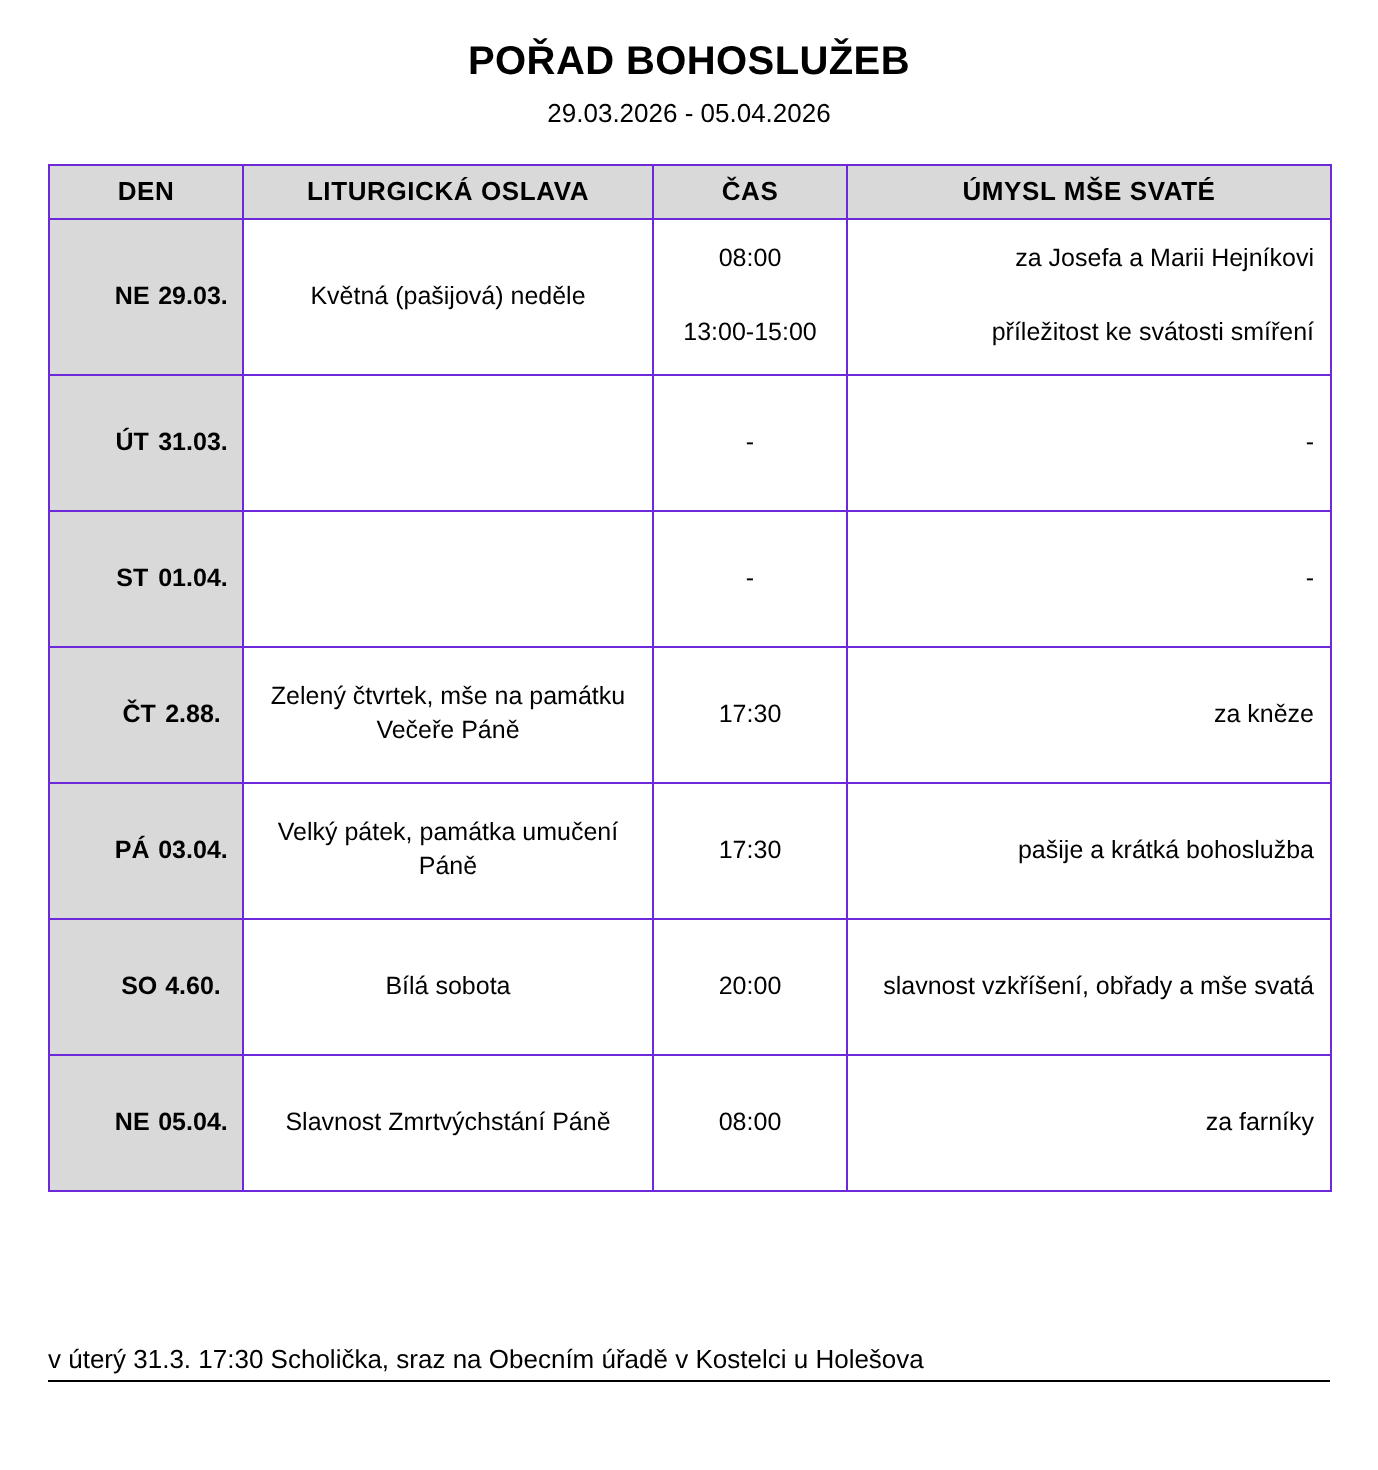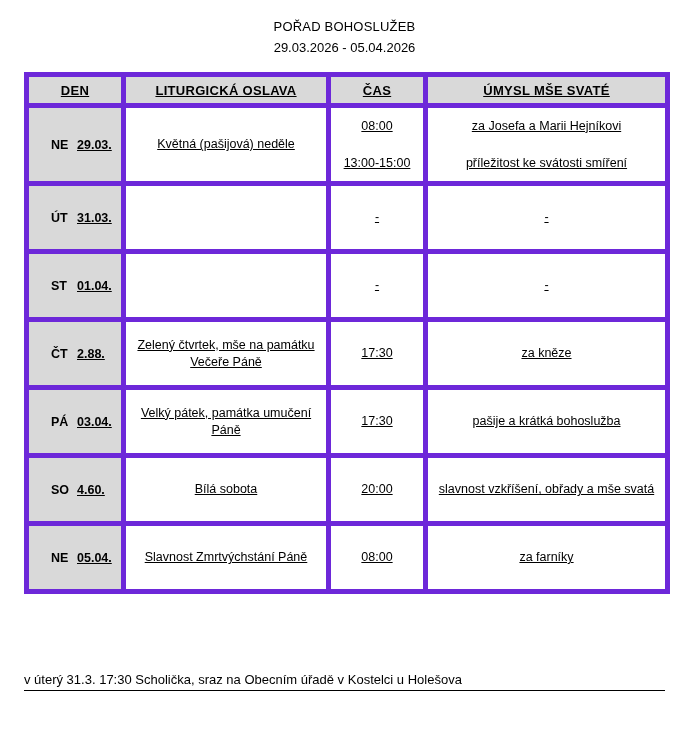--- a/index.html
+++ b/index.html
@@ -20,22 +20,22 @@
     height: 735px;
     box-sizing: border-box;
     padding: 0;
     position: relative;
   }
   .header {
     text-align: center;
     padding-top: 18px;
   }
   .header .line1 {
-    font-size: 13px;
-    font-weight: normal;
+    font-size: 20px;
+    font-weight: bold;
     letter-spacing: 0.2px;
     line-height: 1.35;
   }
   .header .line2 {
     font-size: 15.5px;
     font-weight: bold;
     letter-spacing: 0.1px;
     line-height: 1.35;
   }
   .header .line3 {
@@ -48,60 +48,59 @@
   .table-wrap {
     margin: 16px 24px 0 24px;
   }
   table.schedule {
     border-collapse: collapse;
     width: 641px;
     table-layout: fixed;
   }
   table.schedule th,
   table.schedule td {
-    border: 5px solid #6d28d9;
+    border: 1px solid #6d28d9;
     vertical-align: middle;
     font-size: 12.5px;
-    text-decoration: underline;
   }
   table.schedule thead th {
     background: #d9d9d9;
     font-weight: bold;
     font-size: 13px;
     text-align: center;
     height: 22px;
     padding: 2px 2px;
     letter-spacing: 0.3px;
   }
   col.c-day    { width: 97px; }
   col.c-lit    { width: 205px; }
   col.c-time   { width: 97px; }
   col.c-int    { width: 242px; }
 
   td.day {
     background: #d9d9d9;
     font-weight: bold;
     font-size: 13px;
-    text-align: left;
+    text-align: center;
     padding-left: 22px;
     white-space: pre;
   }
   td.day .dow { display: inline-block; min-width: 26px; }
   td.lit {
     text-align: center;
     padding: 4px 8px;
     line-height: 1.35;
   }
   td.time {
     text-align: center;
     padding: 4px 4px;
     line-height: 1.35;
   }
   td.intent {
-    text-align: center;
+    text-align: right;
     padding: 4px 8px;
     line-height: 1.35;
   }
   .sub-line {
     display: block;
   }
   .sub-line.first { margin-bottom: 20px; }
 
   .footer-rule {
     position: absolute;

